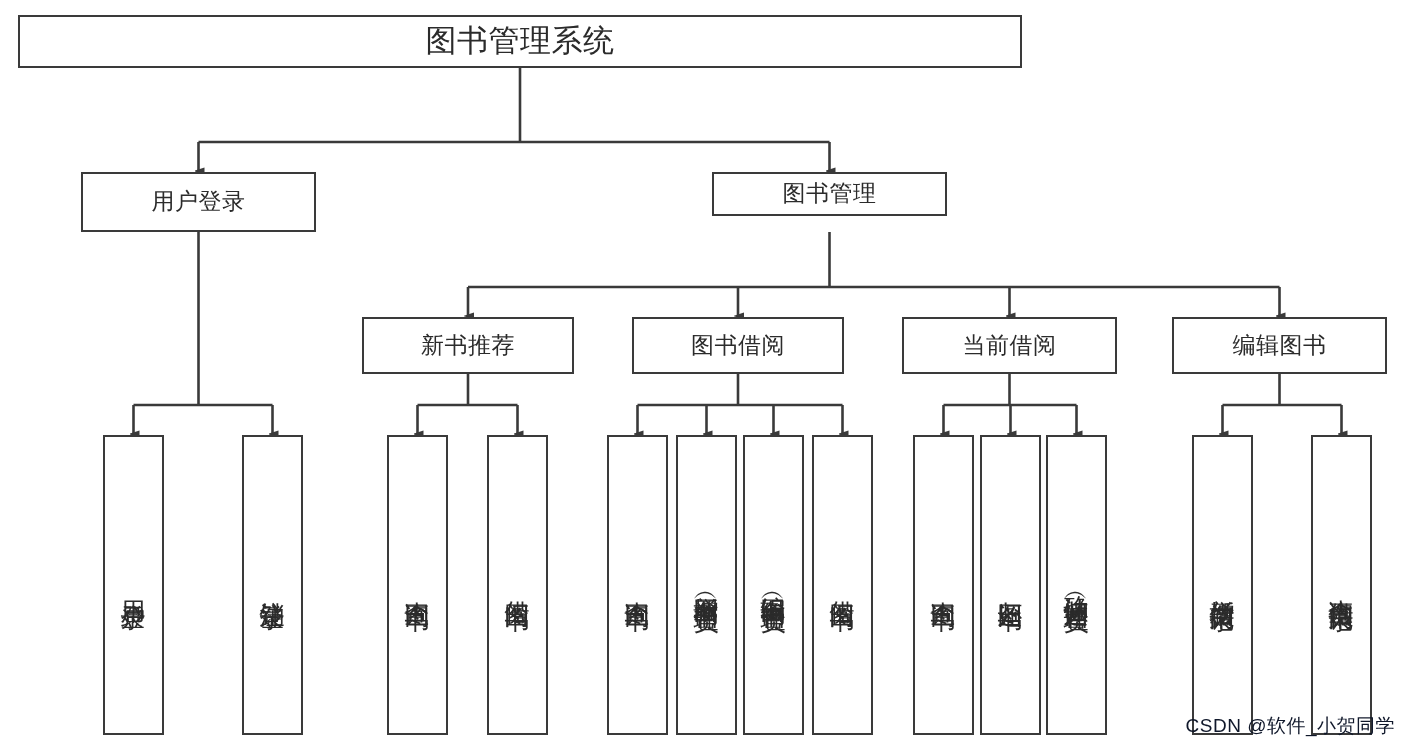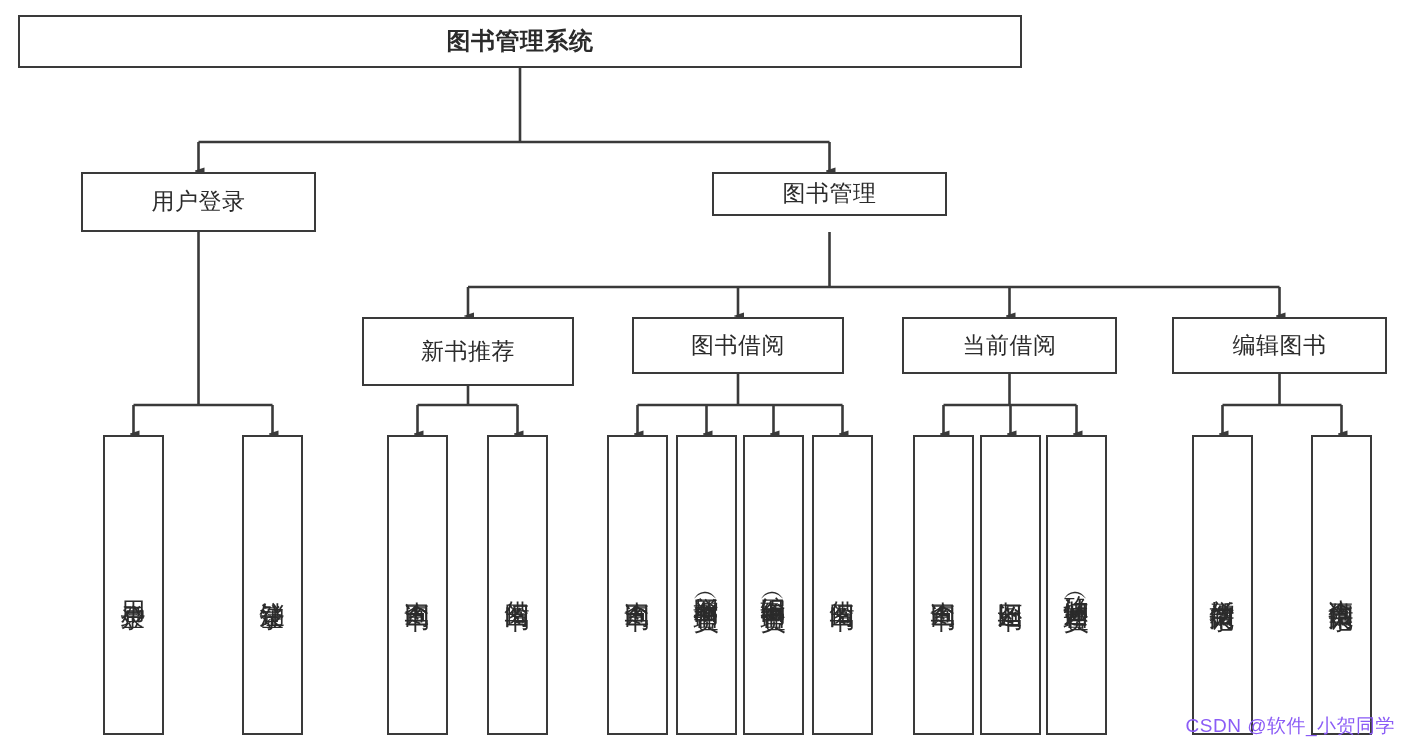--- a/index.html
+++ b/index.html
@@ -38,42 +38,41 @@
   .node .label {
     text-align: center;
     line-height: 1.18;
     letter-spacing: 0.5px;
     white-space: nowrap;
   }
   .node.horiz .label {
     font-size: 23px;
   }
   .node.root .label {
-    font-size: 24px;
-    font-weight: bold;
+    font-size: 31px;
   }
   .node.vert {
     align-items: center;
     justify-content: center;
   }
   .node.vert .label {
     writing-mode: vertical-rl;
     text-orientation: upright;
     font-size: 25px;
     line-height: 1.12;
     letter-spacing: 2px;
     white-space: normal;
     max-height: 280px;
   }
   .watermark {
     position: absolute;
     right: 10px;
     bottom: 8px;
     font-size: 19px;
-    color: #8b5cf6;
+    color: #0f172a;
     letter-spacing: 0.5px;
     white-space: nowrap;
   }
 </style>
 </head>
 <body>
 
 <div id="canvas">
   <svg id="wires" xmlns="http://www.w3.org/2000/svg">
     <defs>
@@ -121,21 +120,21 @@
   <div id="nodes-layer">
       <div class="node horiz root" style="left: 18px; top: 15px; width: 1004px; height: 53px;">
         <span class="label">图书管理系统</span>
       </div>
       <div class="node horiz" style="left: 81px; top: 172px; width: 235px; height: 60px;">
         <span class="label">用户登录</span>
       </div>
       <div class="node horiz" style="left: 712px; top: 172px; width: 235px; height: 44px;">
         <span class="label">图书管理</span>
       </div>
-      <div class="node horiz" style="left: 362px; top: 317px; width: 212px; height: 69px;">
+      <div class="node horiz" style="left: 362px; top: 317px; width: 212px; height: 57px;">
         <span class="label">新书推荐</span>
       </div>
       <div class="node horiz" style="left: 632px; top: 317px; width: 212px; height: 57px;">
         <span class="label">图书借阅</span>
       </div>
       <div class="node horiz" style="left: 902px; top: 317px; width: 215px; height: 57px;">
         <span class="label">当前借阅</span>
       </div>
       <div class="node horiz" style="left: 1172px; top: 317px; width: 215px; height: 57px;">
         <span class="label">编辑图书</span>

